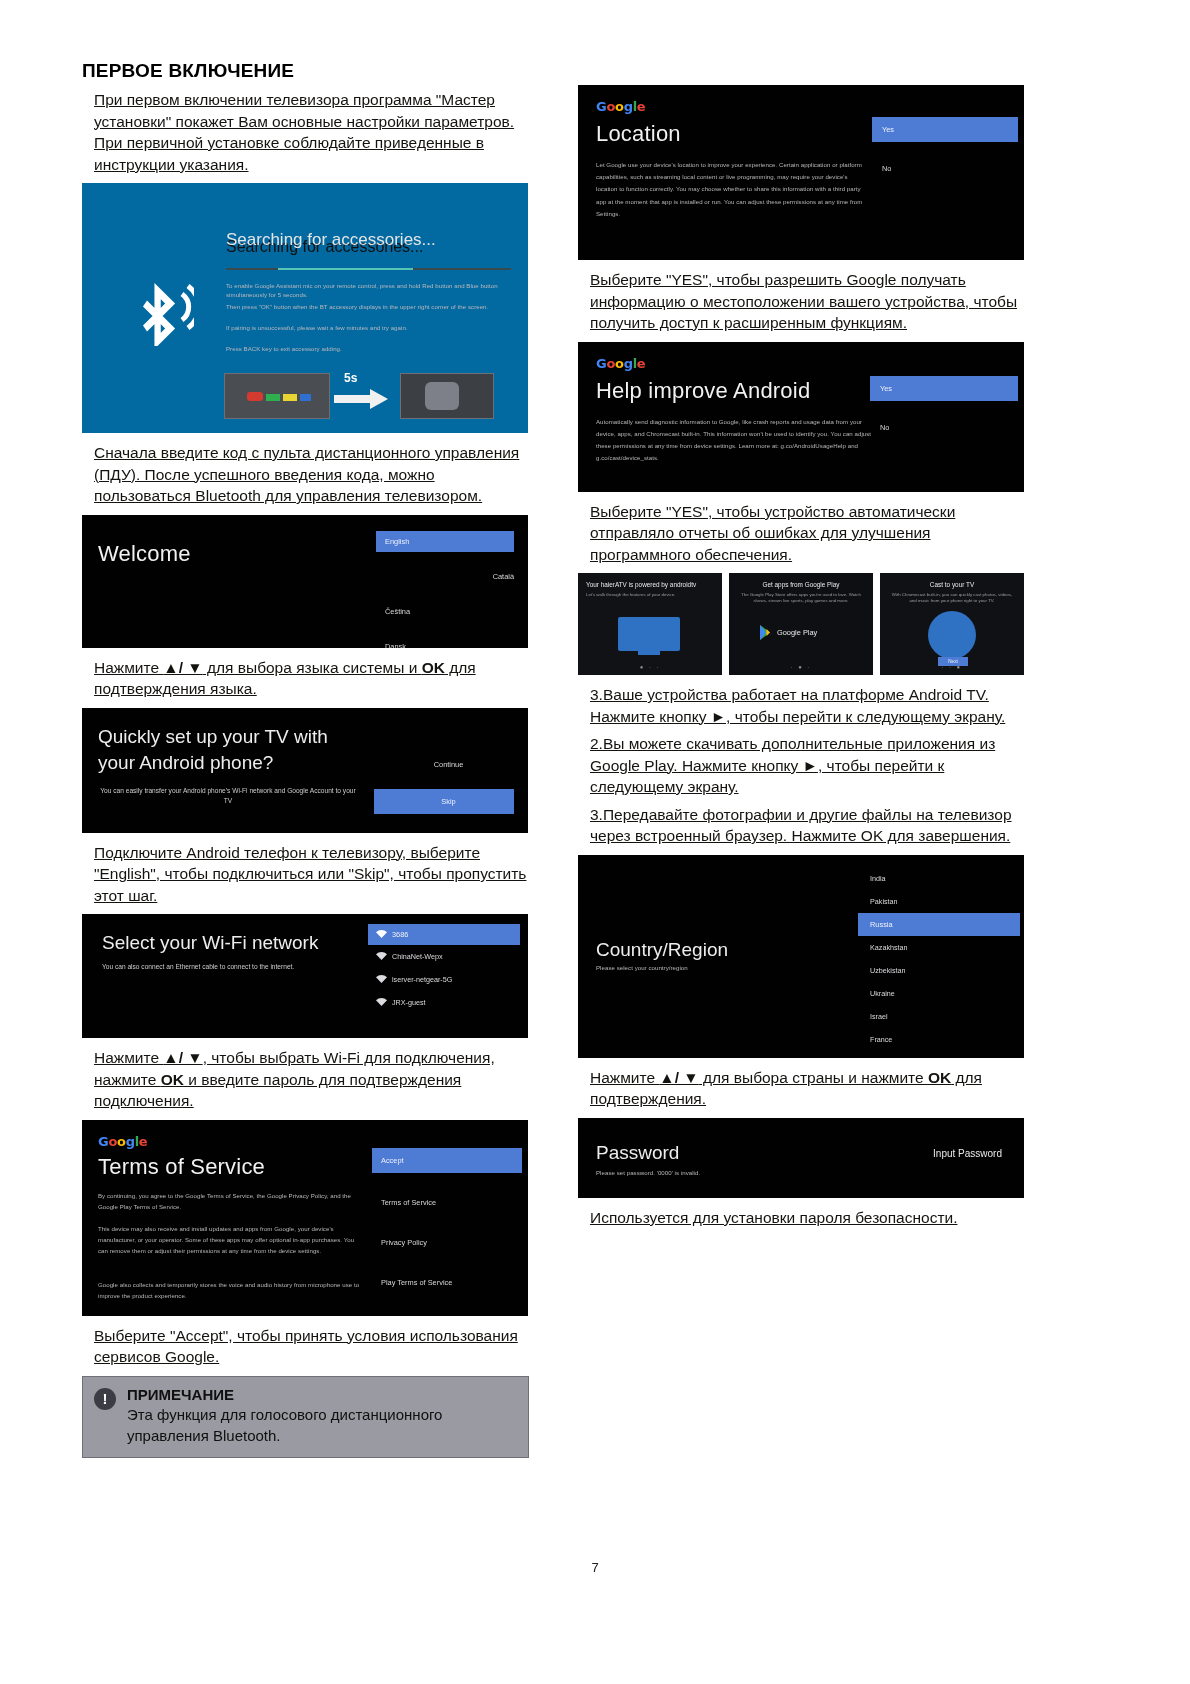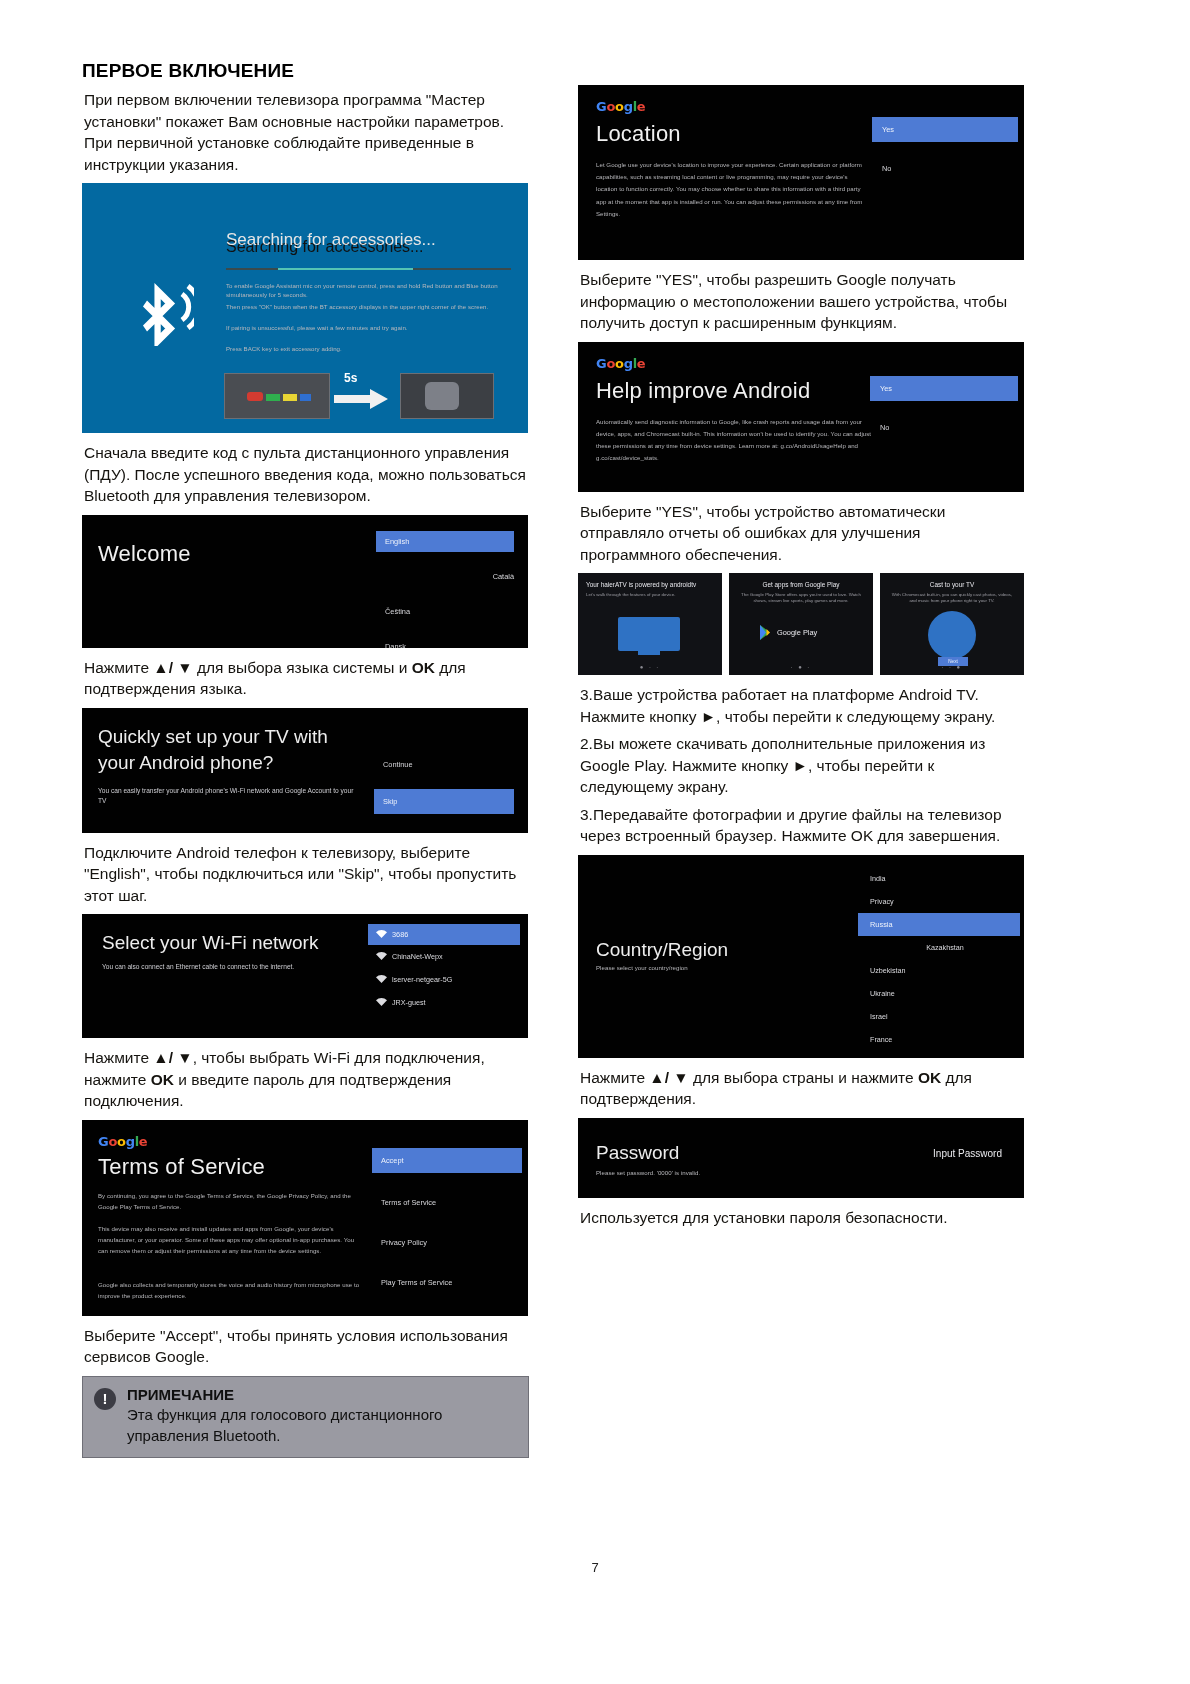--- a/index.html
+++ b/index.html
@@ -2,21 +2,21 @@
 <html><head>
 <meta charset="utf-8">
 <style>
   html,body{margin:0;padding:0;}
   body{width:1190px;height:1684px;background:#fff;font-family:"Liberation Sans",sans-serif;color:#111;position:relative;}
   .page{position:absolute;left:0;top:0;width:1190px;height:1684px;}
   .col{position:absolute;top:60px;width:446px;}
   .col-left{left:82px;}
   .col-right{left:578px;}
   h1.section{font-size:19px;font-weight:bold;letter-spacing:.2px;margin:0 0 7px 0;color:#000;}
-  p.body{font-size:15.5px;line-height:21.5px;margin:0 0 8px 2px;color:#15130f;}
+  p.body{font-size:15.5px;line-height:21.5px;margin:0 0 8px 12px;color:#15130f;text-decoration:underline;}
   p.body.tight{margin-bottom:6px;}
   .b{font-weight:bold;}
   .shot{background:#010101;width:446px;margin:5px 0 9px 0;position:relative;overflow:hidden;}
   .shot.dark2{background:#0369a1;}
   .gl{font-size:13px;font-weight:bold;letter-spacing:-.3px;font-family:"DejaVu Sans",sans-serif;}
   .gl .b1{color:#4285F4}.gl .r1{color:#EA4335}.gl .y1{color:#FBBC05}.gl .g1{color:#34A853}
   .title-xl{color:#f1f1f1;font-size:22px;font-weight:300;letter-spacing:.2px;}
   .title-lg{color:#ededed;font-size:19px;font-weight:300;}
   .micro{color:#b9b9bd;font-size:6.1px;line-height:9.4px;letter-spacing:.05px;}
   .micro2{color:#cdcdd2;font-size:6.6px;line-height:10.6px;}
@@ -88,21 +88,21 @@
         <div class="btn-plain" style="margin-top:14px;text-align:right;">Català</div>
         <div class="btn-plain" style="margin-top:14px;">Čeština</div>
         <div class="btn-plain" style="margin-top:14px;">Dansk</div>
       </div>
     </div>
 
     <p class="body">
       <span>Нажмите </span><span class="b">▲/ ▼</span><span> для выбора языка системы и </span><span class="b">OK</span><span> для подтверждения языка.</span>
     </p>
 
-    <div class="shot" style="height:125px;">
+    <div class="shot" style="height:125px;text-align:center;">
       <div style="position:absolute;left:16px;top:18px;" class="title-lg">Quickly set up your TV with</div>
       <div style="position:absolute;left:16px;top:44px;" class="title-lg">your Android phone?</div>
       <div class="micro2" style="position:absolute;left:16px;top:78px;width:260px;">You can easily transfer your Android phone's Wi-Fi network and Google Account to your TV</div>
       <div style="position:absolute;left:292px;top:46px;width:140px;">
         <div class="btn-plain">Continue</div>
         <div class="btn-blue" style="margin-top:14px;padding:8px 0 8px 9px;">Skip</div>
       </div>
     </div>
 
     <p class="body">Подключите Android телефон к телевизору, выберите "English", чтобы подключиться или "Skip", чтобы пропустить этот шаг.</p>
@@ -235,23 +235,23 @@
 
     <p class="body tight">3.Ваше устройства работает на платформе Android TV. Нажмите кнопку ►, чтобы перейти к следующему экрану.</p>
     <p class="body tight">2.Вы можете скачивать дополнительные приложения из Google Play. Нажмите кнопку ►, чтобы перейти к следующему экрану.</p>
     <p class="body">3.Передавайте фотографии и другие файлы на телевизор через встроенный браузер. Нажмите OK для завершения.</p>
 
     <div class="shot" style="height:203px;">
       <div style="position:absolute;left:18px;top:84px;" class="title-lg">Country/Region</div>
       <div class="micro" style="position:absolute;left:18px;top:108px;">Please select your country/region</div>
       <div style="position:absolute;left:280px;top:12px;width:162px;">
         <div class="row-plain" style="padding-left:12px;">India</div>
-        <div class="row-plain" style="padding-left:12px;">Privacy</div>
+        <div class="row-plain" style="padding-left:12px;">Pakistan</div>
         <div class="btn-blue" style="padding:7px 0 7px 12px;">Russia</div>
-        <div class="row-plain" style="padding-left:12px;text-align:center;">Kazakhstan</div>
+        <div class="row-plain" style="padding-left:12px;">Kazakhstan</div>
         <div class="row-plain" style="padding-left:12px;">Uzbekistan</div>
         <div class="row-plain" style="padding-left:12px;">Ukraine</div>
         <div class="row-plain" style="padding-left:12px;">Israel</div>
         <div class="row-plain" style="padding-left:12px;">France</div>
       </div>
     </div>
 
     <p class="body">
       <span>Нажмите </span><span class="b">▲/ ▼</span><span> для выбора страны и нажмите </span><span class="b">OK</span><span> для подтверждения.</span>
     </p>

